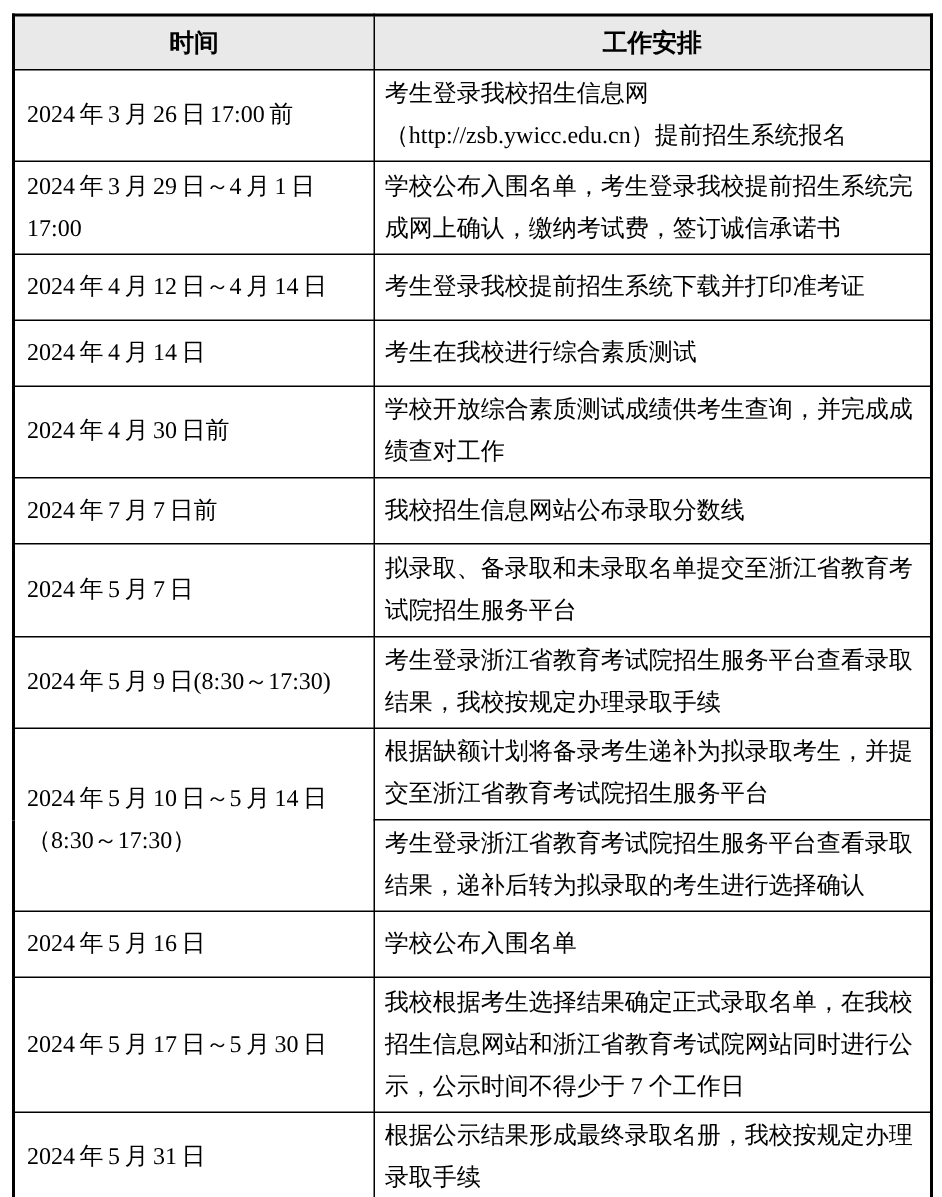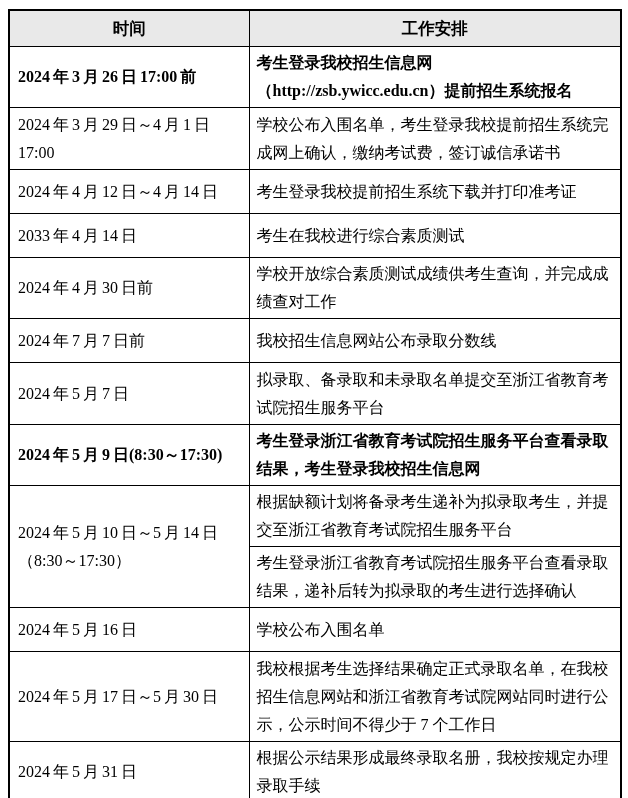--- a/index.html
+++ b/index.html
@@ -46,21 +46,21 @@
     white-space: pre-wrap;
   }
   td.work {
     text-align: left;
     padding: 2px 4px 2px 7px;
     line-height: 28px;
     white-space: pre-wrap;
   }
   tr.h44  { height: 44px; }
   tr.h57  { height: 57px; }
-  tr.h58  { height: 58px; font-weight: bold; }
+  tr.h58  { height: 58px; }
   tr.h60  { height: 60px; }
   tr.h62  { height: 62px; margin-left: 38px; }
   tr.h90  { height: 90px; }
 </style>
 </head>
 <body>
 
 <table class="schedule">
   <colgroup>
     <col class="c-time">
@@ -80,38 +80,38 @@
     </tr>
     <tr class="h62">
       <td class="time">2024 年 3 月 29 日～4 月 1 日 17:00</td>
       <td class="work">学校公布入围名单，考生登录我校提前招生系统完成网上确认，缴纳考试费，签订诚信承诺书</td>
     </tr>
     <tr class="h44">
       <td class="time">2024 年 4 月 12 日～4 月 14 日</td>
       <td class="work">考生登录我校提前招生系统下载并打印准考证</td>
     </tr>
     <tr class="h44">
-      <td class="time">2033 年 4 月 14 日</td>
+      <td class="time">2024 年 4 月 14 日</td>
       <td class="work">考生在我校进行综合素质测试</td>
     </tr>
     <tr class="h60">
       <td class="time">2024 年 4 月 30 日前</td>
       <td class="work">学校开放综合素质测试成绩供考生查询，并完成成绩查对工作</td>
     </tr>
     <tr class="h44">
       <td class="time">2024 年 7 月 7 日前</td>
       <td class="work">我校招生信息网站公布录取分数线</td>
     </tr>
     <tr class="h62">
       <td class="time">2024 年 5 月 7 日</td>
       <td class="work">拟录取、备录取和未录取名单提交至浙江省教育考试院招生服务平台</td>
     </tr>
     <tr class="h58">
       <td class="time">2024 年 5 月 9 日(8:30～17:30)</td>
-      <td class="work">考生登录浙江省教育考试院招生服务平台查看录取结果，考生登录我校招生信息网</td>
+      <td class="work">考生登录浙江省教育考试院招生服务平台查看录取结果，我校按规定办理录取手续</td>
     </tr>
     <tr class="h57">
       <td class="time" rowspan="2">2024 年 5 月 10 日～5 月 14 日（8:30～17:30）</td>
       <td class="work">根据缺额计划将备录考生递补为拟录取考生，并提交至浙江省教育考试院招生服务平台</td>
     </tr>
     <tr class="h60">
       <td class="work">考生登录浙江省教育考试院招生服务平台查看录取结果，递补后转为拟录取的考生进行选择确认</td>
     </tr>
     <tr class="h44">
       <td class="time">2024 年 5 月 16 日</td>

